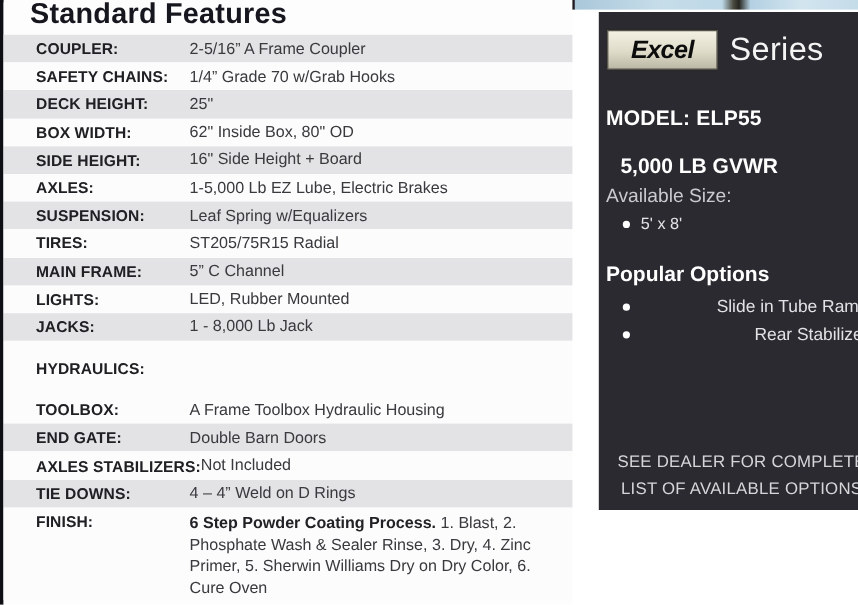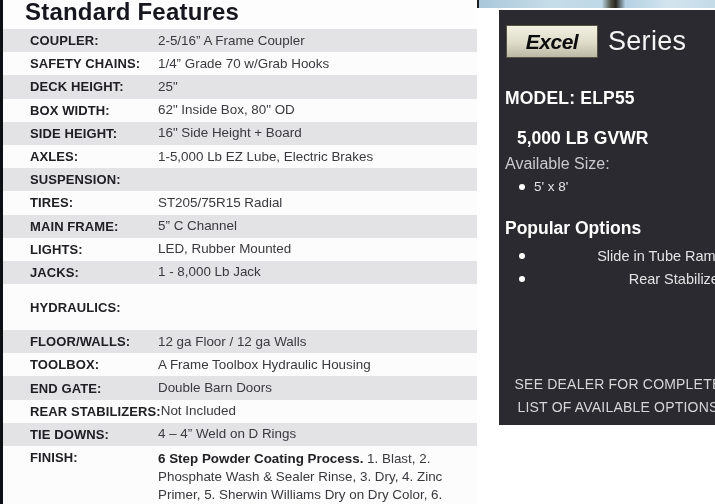--- a/index.html
+++ b/index.html
@@ -108,54 +108,51 @@
       <div class="row striped">
         <span class="lbl">SIDE HEIGHT:</span>
         <span class="val">16" Side Height + Board</span>
       </div>
       <div class="row">
         <span class="lbl">AXLES:</span>
         <span class="val">1-5,000 Lb EZ Lube, Electric Brakes</span>
       </div>
       <div class="row striped">
         <span class="lbl">SUSPENSION:</span>
+        <span class="val">Leaf Spring w/Equalizers</span>
       </div>
       <div class="row">
         <span class="lbl">TIRES:</span>
         <span class="val">ST205/75R15 Radial</span>
       </div>
       <div class="row striped">
         <span class="lbl">MAIN FRAME:</span>
         <span class="val">5” C Channel</span>
       </div>
       <div class="row">
         <span class="lbl">LIGHTS:</span>
         <span class="val">LED, Rubber Mounted</span>
       </div>
       <div class="row striped">
         <span class="lbl">JACKS:</span>
         <span class="val">1 - 8,000 Lb Jack</span>
       </div>
       <div class="row tall">
         <span class="lbl">HYDRAULICS:</span>
       </div>
-      <div class="row striped">
-        <span class="lbl">FLOOR/WALLS:</span>
-        <span class="val">12 ga Floor / 12 ga Walls</span>
-      </div>
       <div class="row">
         <span class="lbl">TOOLBOX:</span>
         <span class="val">A Frame Toolbox Hydraulic Housing</span>
       </div>
       <div class="row striped">
         <span class="lbl">END GATE:</span>
         <span class="val">Double Barn Doors</span>
       </div>
       <div class="row">
-        <span class="lbl">REAR STABILIZERS:</span>
+        <span class="lbl">AXLES STABILIZERS:</span>
         <span class="val">Not Included</span>
       </div>
       <div class="row striped">
         <span class="lbl">TIE DOWNS:</span>
         <span class="val">4 – 4” Weld on D Rings</span>
       </div>
       <div class="row finish">
         <span class="lbl">FINISH:</span>
         <span class="val"><strong>6 Step Powder Coating Process.</strong>  1. Blast, 2. Phosphate Wash &amp; Sealer Rinse, 3. Dry, 4. Zinc Primer, 5. Sherwin Williams Dry on Dry Color, 6. Cure Oven</span>
       </div>

